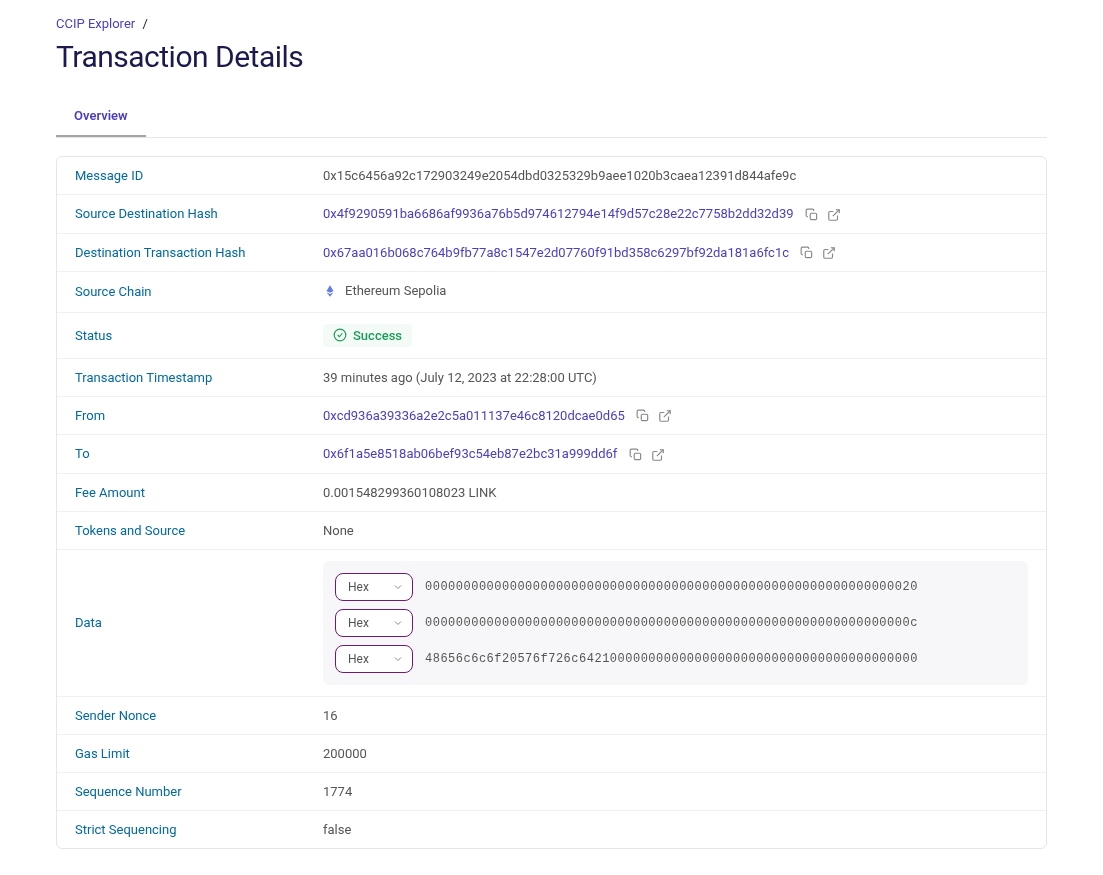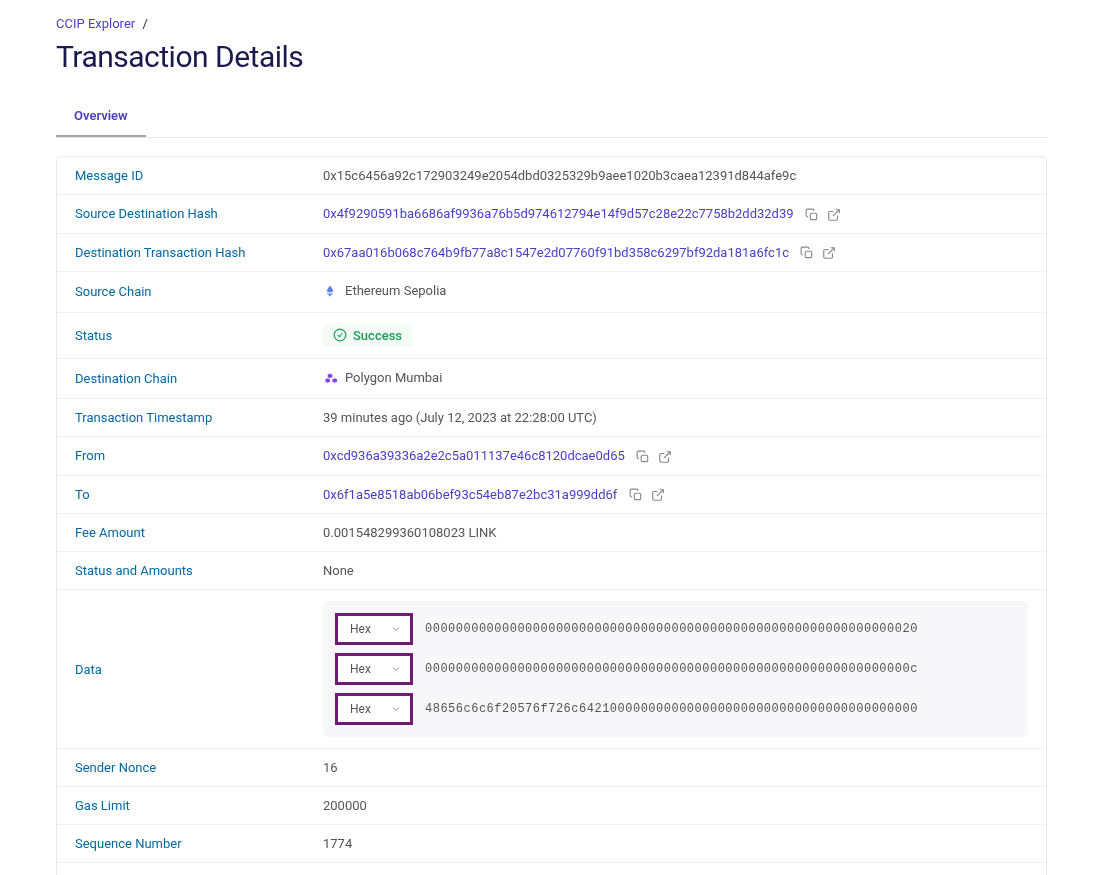--- a/index.html
+++ b/index.html
@@ -19,21 +19,21 @@
 .row .value .hash-link { color: #4a3fc4; text-decoration: none; }
 .icons { display: inline-flex; gap: 8px; margin-left: 8px; vertical-align: middle; }
 .icons svg { width: 14px; height: 14px; stroke: #888; cursor: pointer; }
 .status-badge { display: inline-flex; align-items: center; gap: 6px; background: #f4faf6; border-radius: 4px; padding: 4px 10px; color: #1a9d5b; font-weight: 500; }
 .status-badge svg { width: 14px; height: 14px; }
 .chain { display: inline-flex; align-items: center; gap: 8px; color: #555; }
 .chain-icon { width: 14px; height: 14px; display: inline-block; }
 .databox { background: #f7f7f9; border-radius: 6px; padding: 12px; width: 100%; }
 .dataline { display: flex; align-items: center; gap: 12px; margin-bottom: 8px; }
 .dataline:last-child { margin-bottom: 0; }
-.hex-select { border: 3px solid #701a75; background: #fff; border-radius: 0; padding: 6px 28px 6px 12px; font-size: 12px; position: relative; display: inline-flex; align-items: center; cursor: pointer; width: 78px; }
+.hex-select { border: 1px solid #701a75; background: #fff; border-radius: 8px; padding: 6px 28px 6px 12px; font-size: 12px; position: relative; display: inline-flex; align-items: center; cursor: pointer; width: 78px; }
 .hex-select svg { position: absolute; right: 8px; width: 12px; height: 12px; stroke: #888; }
 .hex-value { font-family: Liberation Mono, monospace; font-size: 12px; color: #555; letter-spacing: 0.5px; word-break: break-all; }
 .row.data-row { align-items: center; }
 .row.data-row .label { align-self: center; }
 </style>
 </head>
 <body>
 
 <div class="breadcrumb">
   <a href="#">CCIP Explorer</a>
@@ -107,31 +107,20 @@
       <span class="status-badge">
         <svg viewBox="0 0 24 24" fill="none" stroke="#1a9d5b" stroke-width="2">
             <circle cx="12" cy="12" r="10"></circle>
             <path d="M8 12l3 3 5-6"></path>
           </svg>
         <span>Success</span>
       </span>
     </div>
   </div>
 
-  <div class="row">
-    <div class="label">Destination Chain</div>
-    <div class="value">
-      <span class="chain">
-        <svg class="chain-icon" viewBox="0 0 24 24">
-            <path d="M16 8l-4-2-4 2v4l4 2 4-2V8zm-8 6l-4 2v4l4 2 4-2v-4l-4-2zm12 0l-4 2v4l4 2 4-2v-4l-4-2z" fill="#8247e5"></path>
-          </svg>
-        <span>Polygon Mumbai</span>
-      </span>
-    </div>
-  </div>
 
   <div class="row">
     <div class="label">Transaction Timestamp</div>
     <div class="value">39 minutes ago (July 12, 2023 at 22:28:00 UTC)</div>
   </div>
 
   <div class="row">
     <div class="label">From</div>
     <div class="value link">
       <a href="#" class="hash-link">0xcd936a39336a2e2c5a011137e46c8120dcae0d65</a>
@@ -166,21 +155,21 @@
       </span>
     </div>
   </div>
 
   <div class="row">
     <div class="label">Fee Amount</div>
     <div class="value">0.001548299360108023 LINK</div>
   </div>
 
   <div class="row">
-    <div class="label">Status and Amounts</div>
+    <div class="label">Tokens and Source</div>
     <div class="value">None</div>
   </div>
 
   <div class="row data-row">
     <div class="label">Data</div>
     <div class="value">
       <div class="databox">
         <div class="dataline">
           <div class="hex-select">
             <span>Hex</span>

